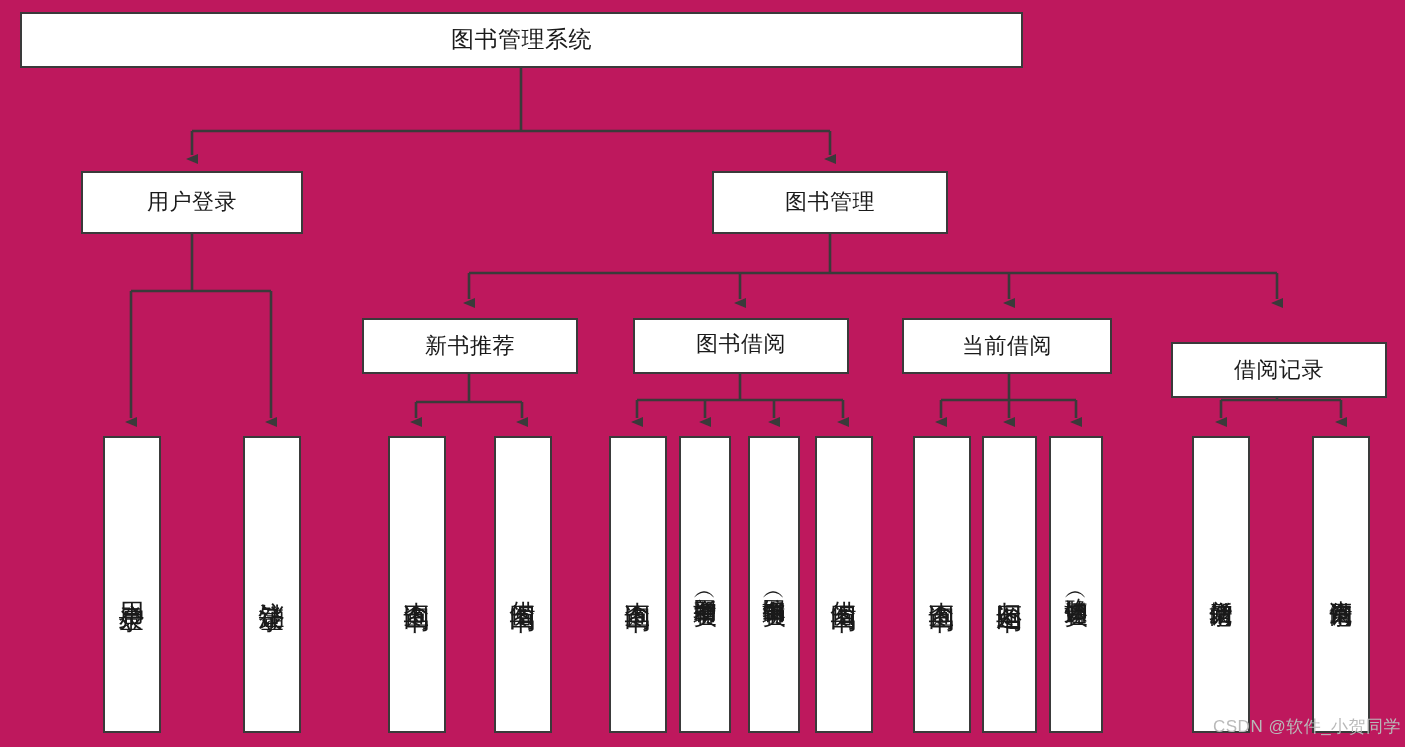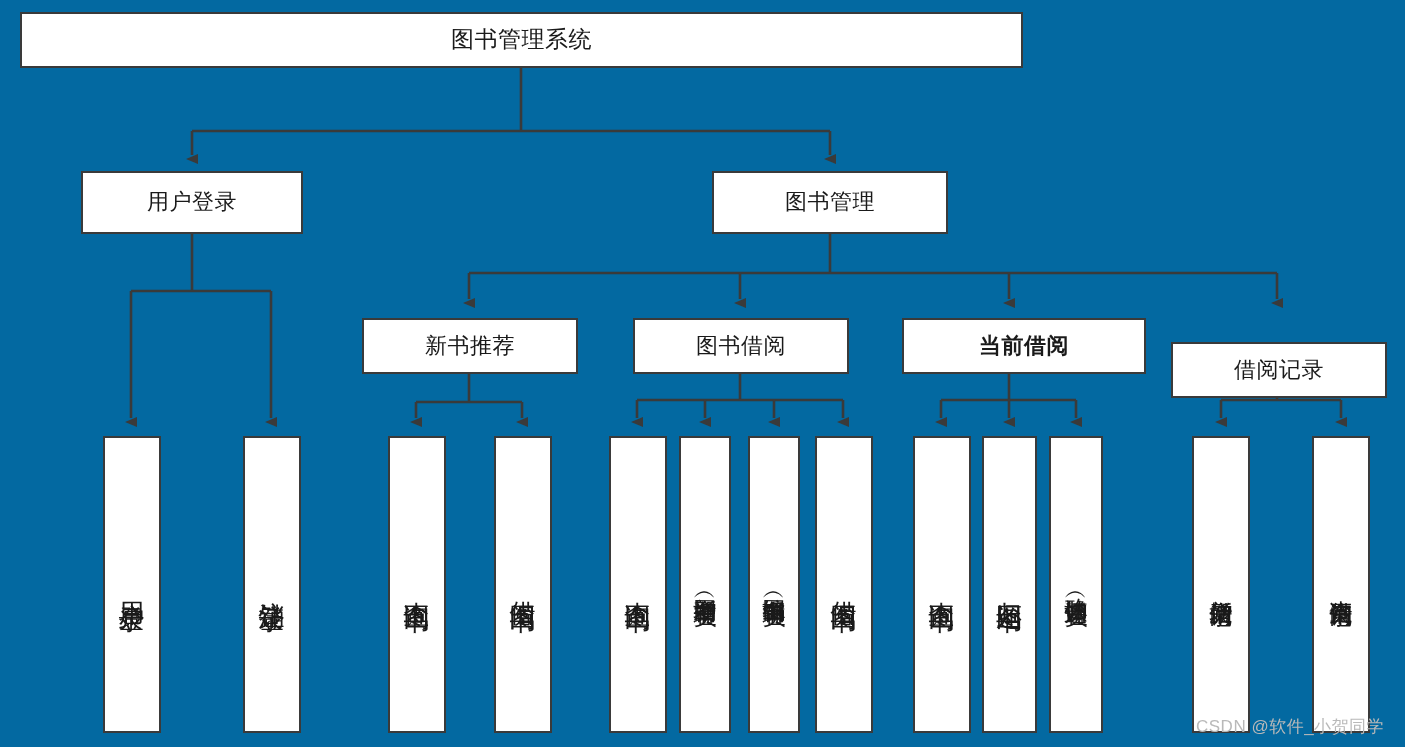--- a/index.html
+++ b/index.html
@@ -7,21 +7,21 @@
     padding: 0;
     background: #ffffff;
   }
   body {
     font-family: "Liberation Sans", "DejaVu Sans", sans-serif;
   }
   #canvas {
     position: relative;
     width: 1405px;
     height: 747px;
-    background: #0369a1;
+    background: #be185d;
     overflow: hidden;
   }
   svg.wires {
     position: absolute;
     left: 0;
     top: 0;
     width: 1405px;
     height: 747px;
     pointer-events: none;
   }
@@ -65,20 +65,21 @@
   .node.vert.narrow .lbl {
     font-size: 23px;
     letter-spacing: 1px;
   }
   .watermark {
     position: absolute;
     font-size: 17px;
     color: #b9b9b9;
     white-space: nowrap;
     letter-spacing: 0.5px;
+    margin-left: 17px;
   }
 </style>
 </head>
 <body>
 
 <div id="canvas">
 
   <svg class="wires" viewBox="0 0 1405 747">
     <defs>
       <marker id="arrow" markerWidth="10" markerHeight="12" refX="1" refY="6" orient="auto" markerUnits="userSpaceOnUse">
@@ -136,24 +137,24 @@
   <div class="node horiz" style="left:81px; top:171px; width:222px; height:63px;">
     <span class="lbl">用户登录</span>
   </div>
   <div class="node horiz" style="left:362px; top:318px; width:216px; height:56px;">
     <span class="lbl">新书推荐</span>
   </div>
 
   <div class="node horiz" style="left:712px; top:171px; width:236px; height:63px;">
     <span class="lbl">图书管理</span>
   </div>
-  <div class="node horiz" style="left:633px; top:318px; width:216px; height:56px;">
+  <div class="node horiz" style="left:633px; top:318px; width:216px; height:56px;font-family:Liberation Mono, monospace;">
     <span class="lbl">图书借阅</span>
   </div>
-  <div class="node horiz" style="left:902px; top:318px; width:244px; height:56px;font-weight:bold;">
+  <div class="node horiz" style="left:902px; top:318px; width:210px; height:56px;">
     <span class="lbl">当前借阅</span>
   </div>
   <div class="node horiz" style="left:1171px; top:318px; width:216px; height:56px;margin-top:24px;">
     <span class="lbl">借阅记录</span>
   </div>
 
   <div class="node vert" style="left:103px; top:436px; width:58px; height:297px;">
     <span class="lbl">用户登录</span>
   </div>
   <div class="node vert" style="left:243px; top:436px; width:58px; height:297px;">

